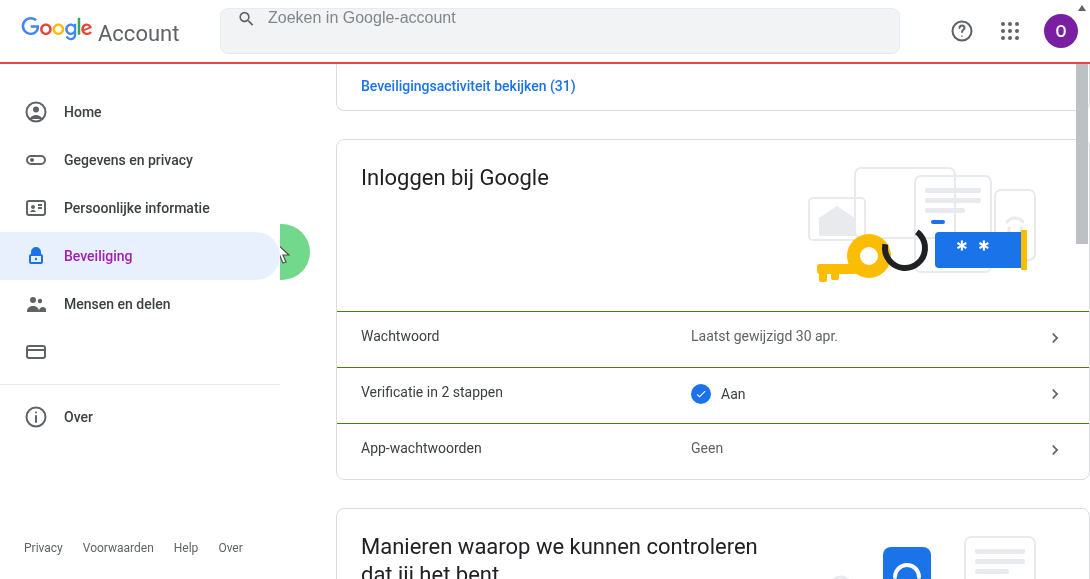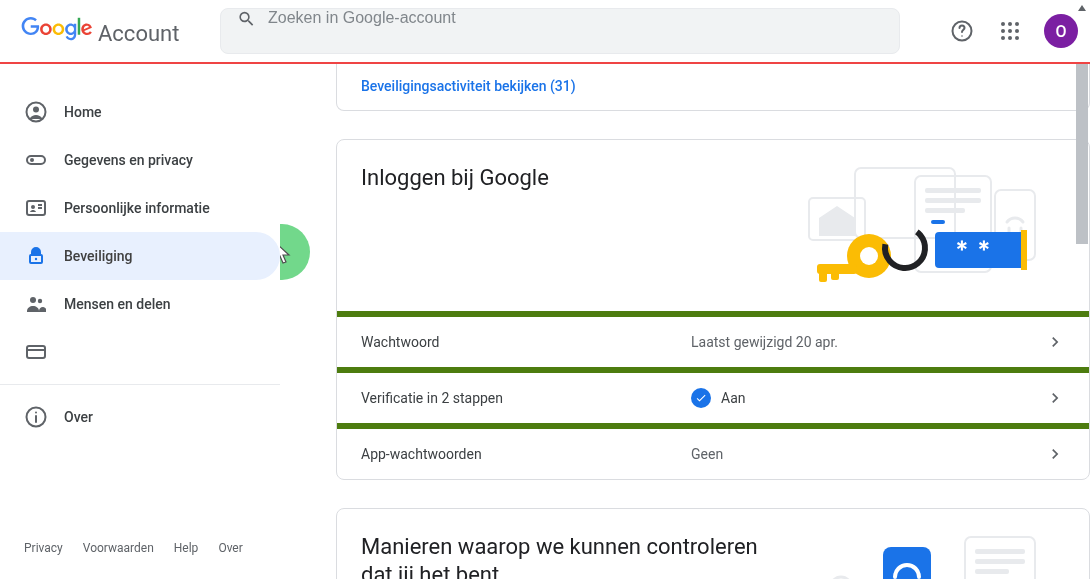--- a/index.html
+++ b/index.html
@@ -98,21 +98,21 @@
       font-weight: 500;
       cursor: pointer;
     }
     .nav-item.active {
       background: #e8f0fe;
       color: #1a73e8;
     }
     .nav-item .nav-icon { width: 24px; height: 24px; flex-shrink: 0; display:flex; align-items:center; justify-content:center; }
     .nav-item.active svg { fill: #1a73e8; color:#1a73e8; }
     .nav-item .nav-label { color: #3c4043; }
-    .nav-item.active .nav-label { color: #404040; }
+    .nav-item.active .nav-label { color: #a21caf; }
     .sidebar .sep { height: 1px; background: #e8eaed; margin: 8px 0; }
 
     .sidebar .footer-links {
       margin-top: auto;
       padding: 0 0 24px 24px;
       display: flex;
       flex-wrap: wrap;
       gap: 12px 20px;
       font-size: 12px;
       color: #5f6368;
@@ -148,24 +148,24 @@
     .card-head .illus { width: 280px; flex-shrink: 0; }
     .card-link {
       padding: 16px 24px;
       color: #1a73e8;
       font-weight: 500;
       cursor: pointer;
     }
 
     .row {
       display: flex;
-      align-items: center;
+      align-items: flex-start;
       height: 56px;
       padding: 16px 24px;
-      border-top: 6px solid #4d7c0f;
+      border-top: 1px solid #4d7c0f;
       cursor: pointer;
     }
     .row-label { width: 330px; font-size: 14px; color: #3c4043; }
     .row-value { flex: 1; font-size: 14px; color: #5f6368; display:flex; align-items:center; gap:10px; }
     .row-chevron { color: #5f6368; }
     .check-badge { width:20px; height:20px; border-radius:50%; background:#1a73e8; display:flex; align-items:center; justify-content:center; }
 
     .illus-signin { width:258px; height:124px; }
 
     
@@ -372,21 +372,21 @@
 
             <rect x="150" y="68" width="90" height="36" rx="4" fill="#1a73e8"></rect>
             <rect x="236" y="66" width="6" height="40" fill="#fbbc04"></rect>
             <text x="166" y="92" font-size="22" font-weight="700" fill="#fff">＊＊</text>
           </svg>
         </div>
       </div>
 
       <div class="row">
         <div class="row-label">Wachtwoord</div>
-        <div class="row-value">Laatst gewijzigd 20 apr.</div>
+        <div class="row-value">Laatst gewijzigd 30 apr.</div>
         <svg class="row-chevron" width="20" height="20" viewBox="0 0 24 24" fill="#5f6368">
             <path d="M8.59 16.59L13.17 12 8.59 7.41 10 6l6 6-6 6z"></path>
           </svg>
       </div>
 
       <div class="row">
         <div class="row-label">Verificatie in 2 stappen</div>
         <div class="row-value">
           <span class="check-badge">
             <svg width="12" height="12" viewBox="0 0 24 24" fill="#fff">

